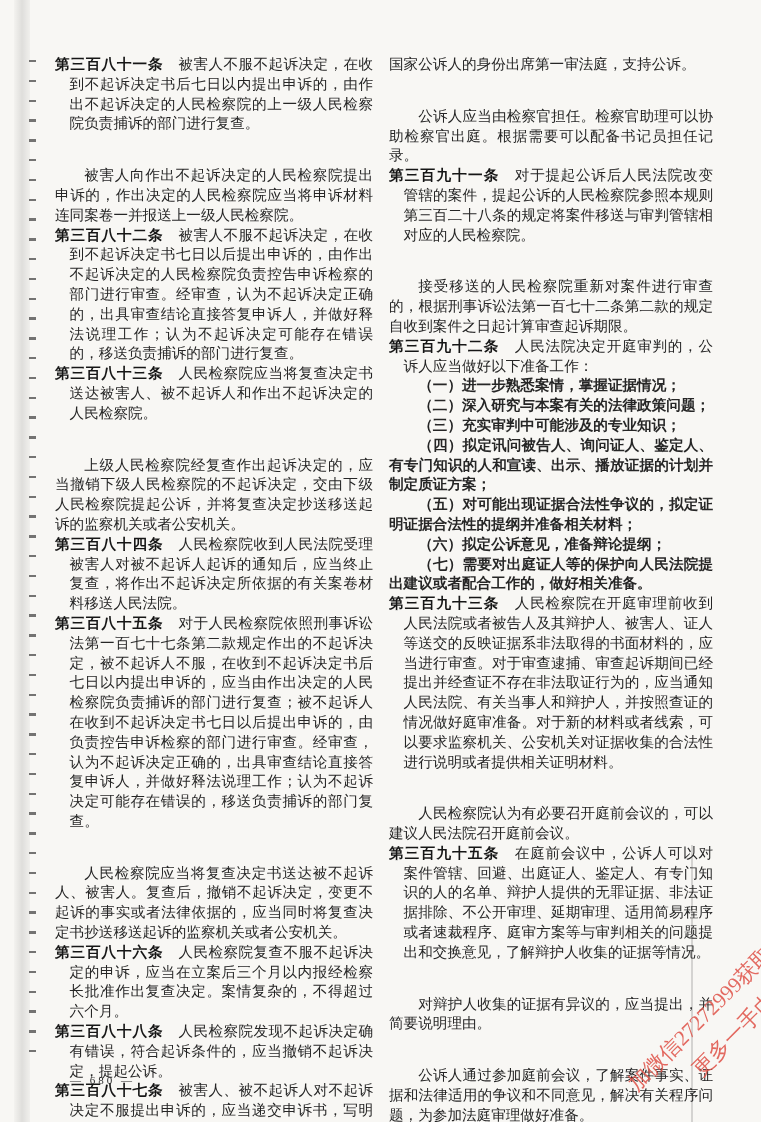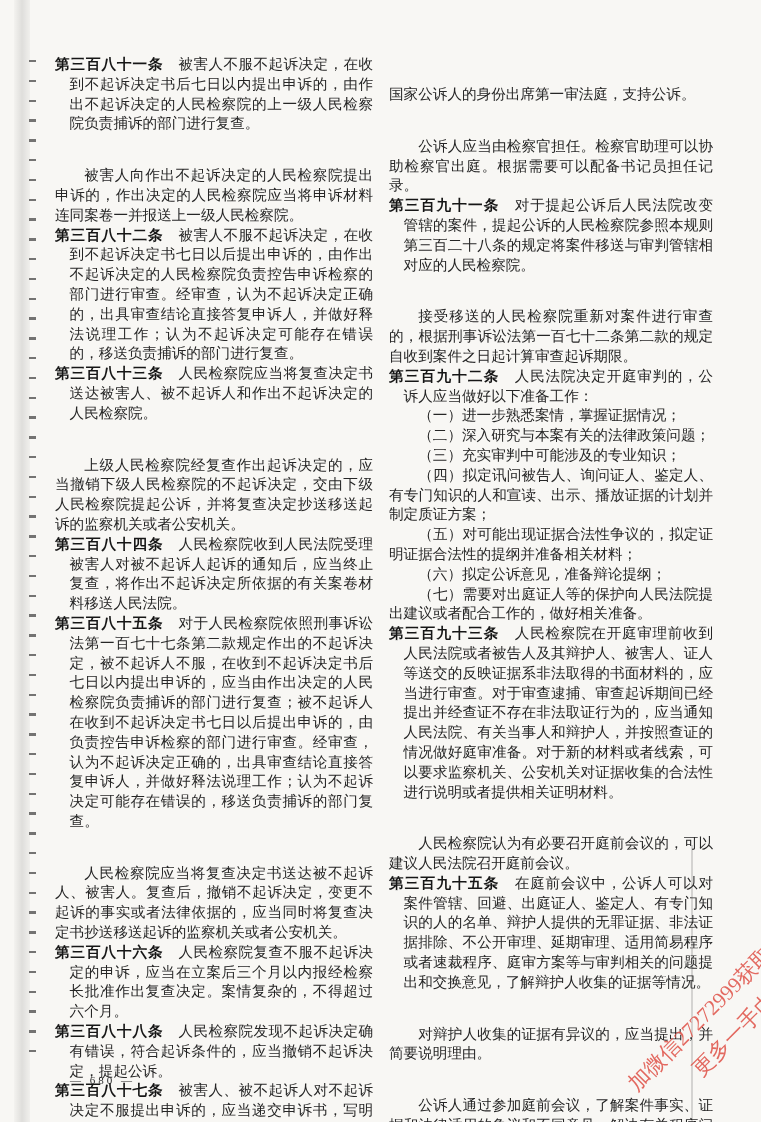--- a/index.html
+++ b/index.html
@@ -36,22 +36,22 @@
   .column.right{left:389px;width:324px;}
   .para{
     margin:0;text-align:justify;
     font-size:14.6px;line-height:19.8px;
     text-justify:inter-ideograph;
     word-break:break-all;
   }
   .para .artnum{font-weight:bold;color:#161616;letter-spacing:0.5px;}
   .para.article{padding-left:1em;text-indent:-1em;}
   .para.sub{text-indent:2em;margin-top:32px;}
-  .para.item{text-indent:2em;}
-  .para.cont{text-indent:0;margin-top:30px;}
+  .para.item{text-indent:2em;font-weight:bold;}
+  .para.cont{text-indent:0;}
   .page-number{
     position:absolute;left:70px;top:1074px;
     font-size:11px;letter-spacing:3px;color:#2a2a2a;
   }
   .watermark{
     position:absolute;left:598px;top:952px;width:320px;
     transform:rotate(-45deg);transform-origin:50% 50%;
     font-size:21.5px;line-height:35px;
     color:#e0564c;opacity:0.88;
     font-family:"Liberation Serif","DejaVu Serif",serif;

